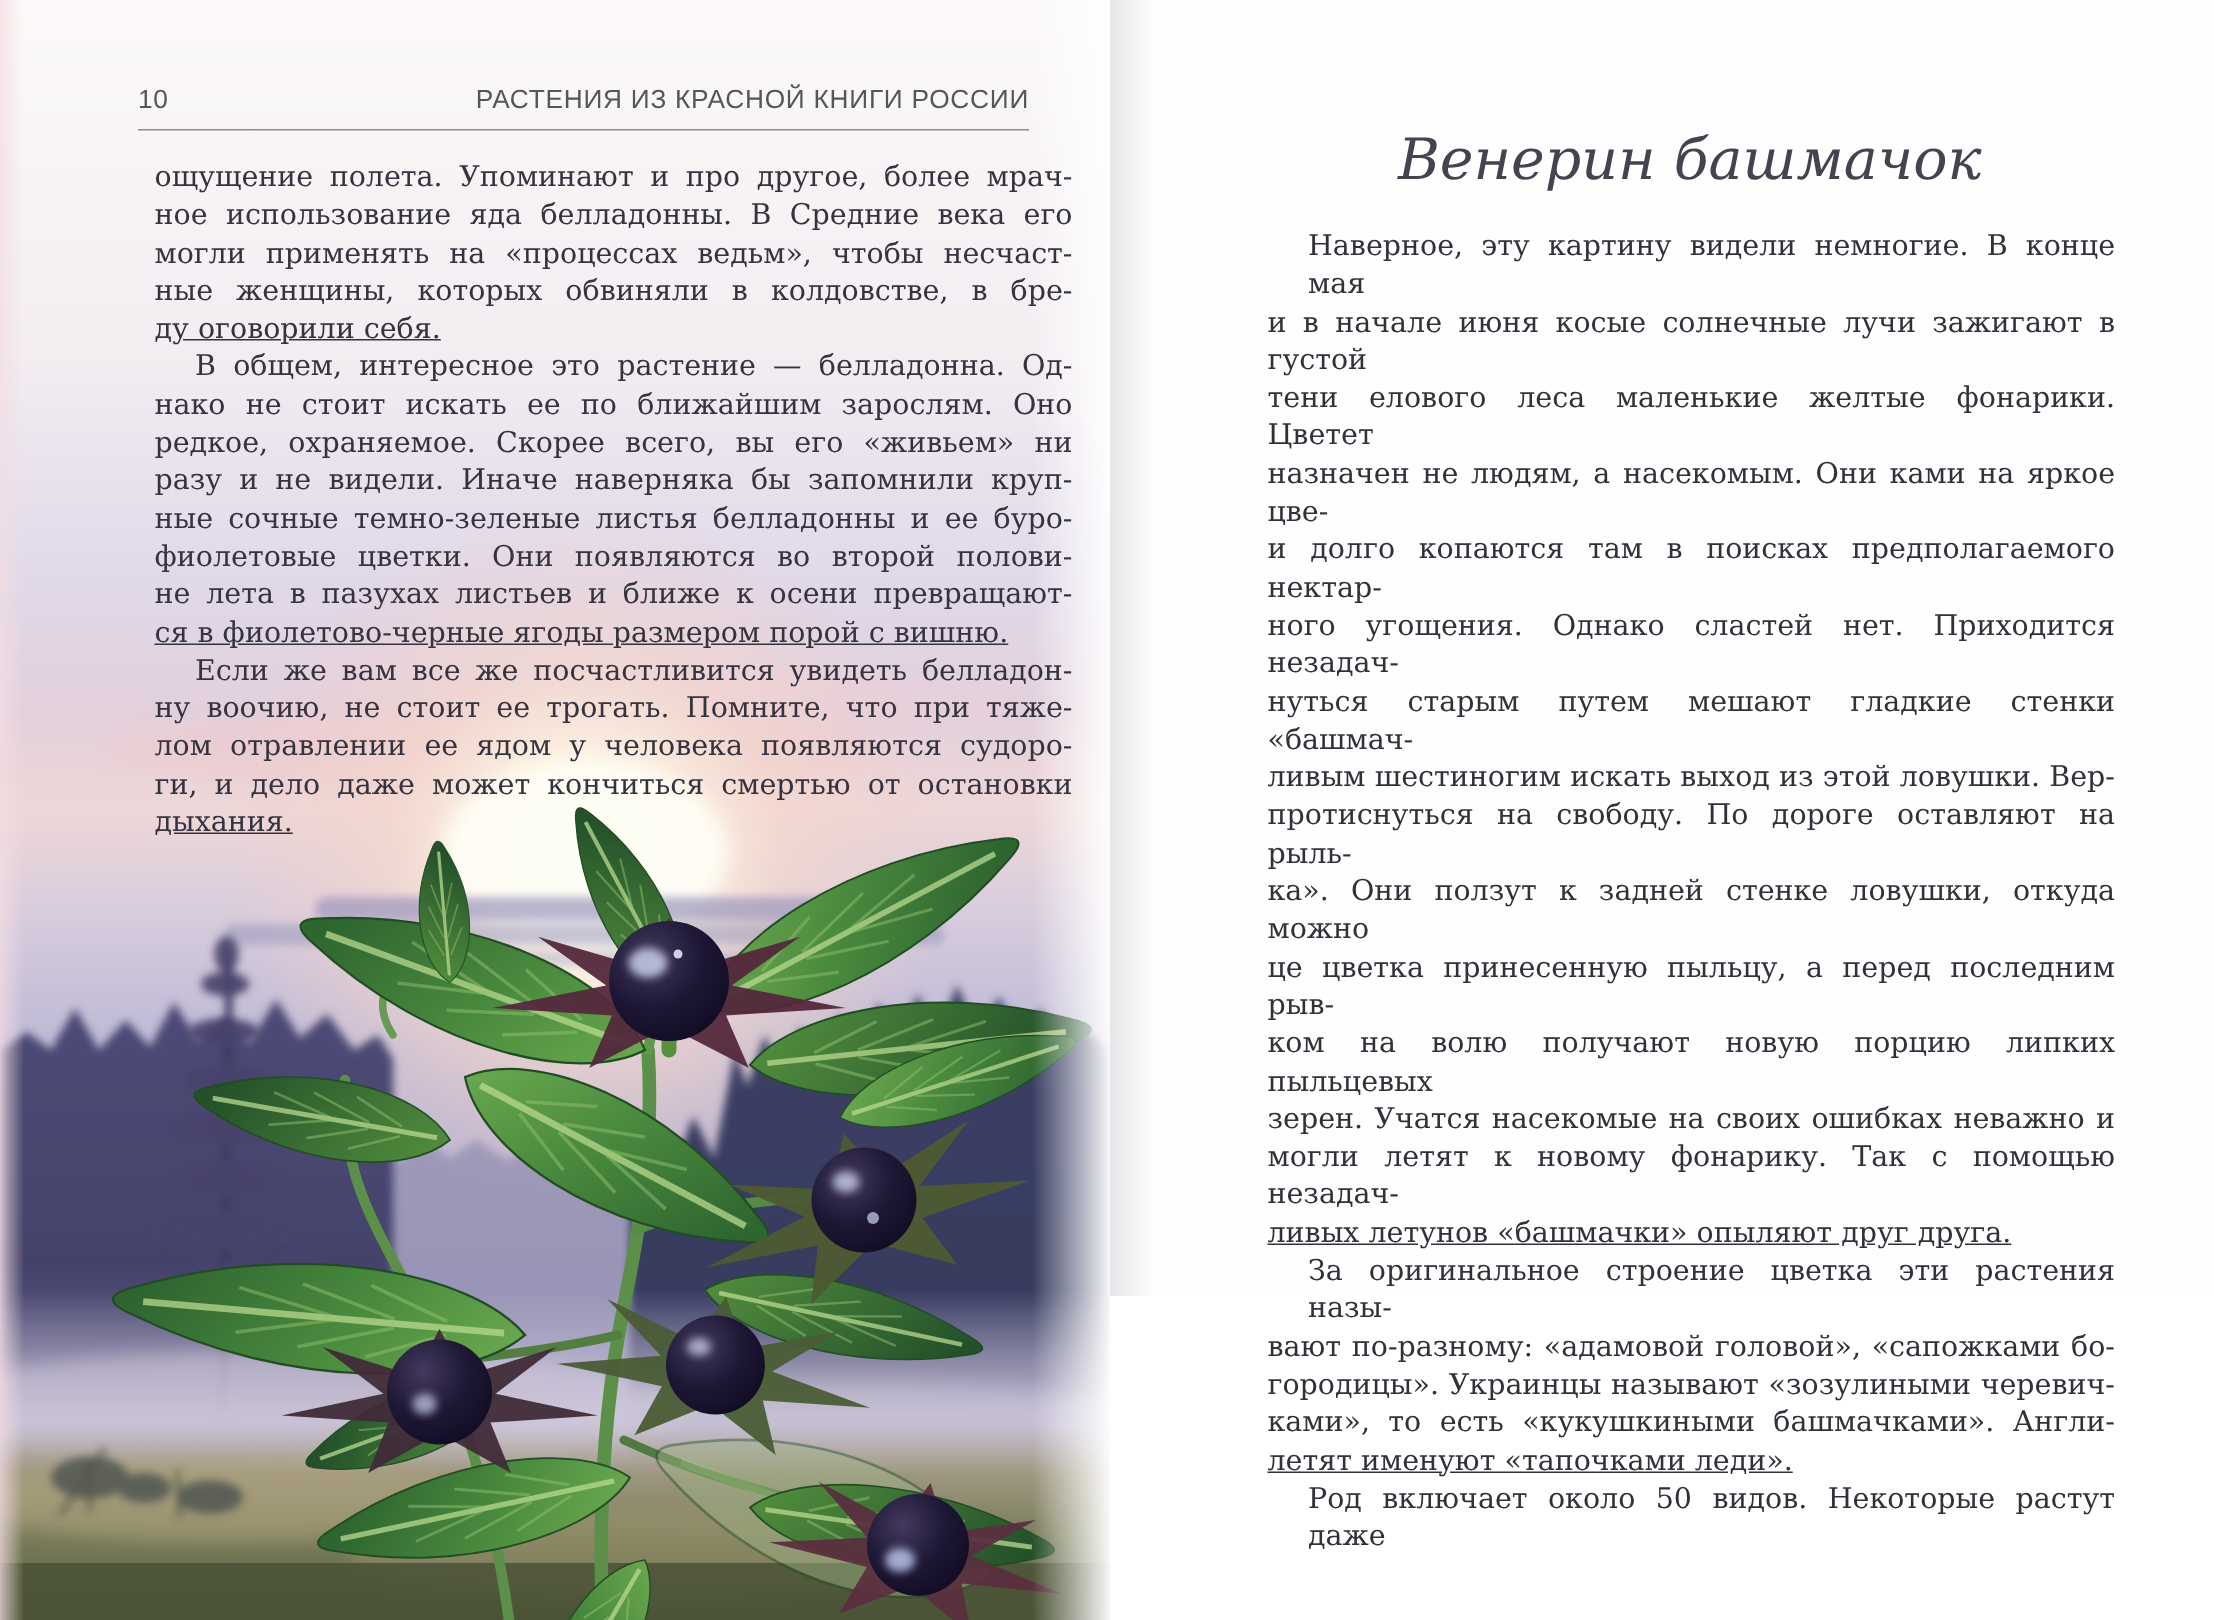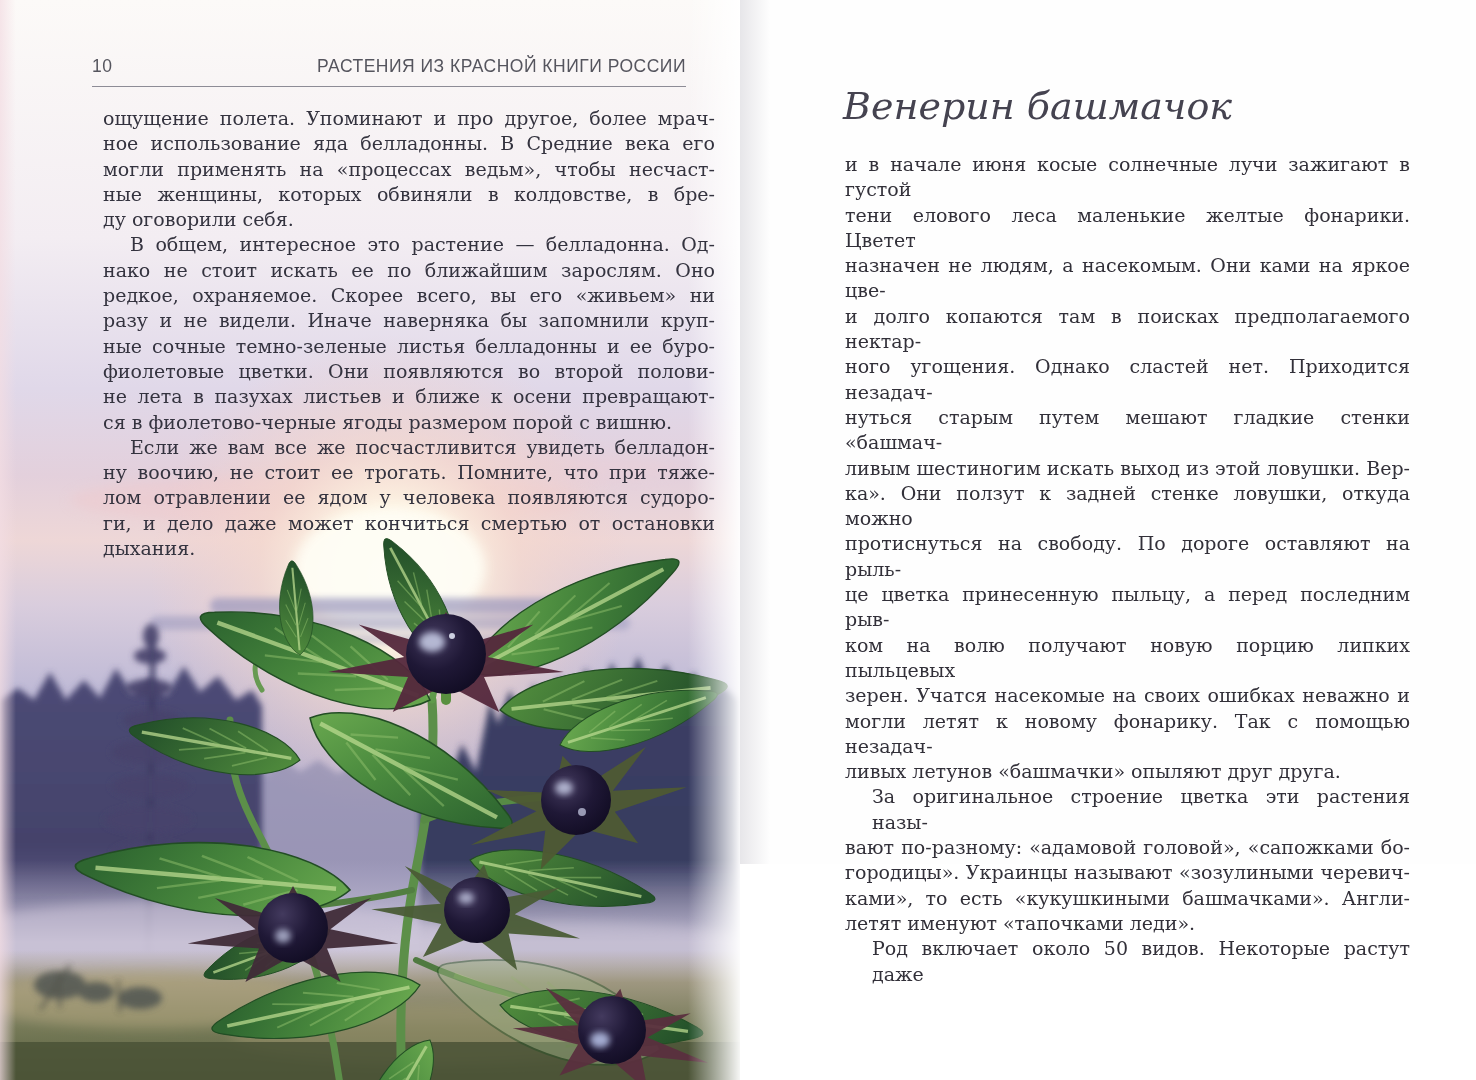--- a/index.html
+++ b/index.html
@@ -13,28 +13,28 @@
   .scene{position:absolute;left:0;top:0;width:740px;height:1080px;}
 
   .lp-head{position:absolute;left:92px;top:56px;width:594px;display:flex;
         justify-content:space-between;align-items:flex-end;
         font-family:"Liberation Sans","DejaVu Sans",sans-serif;
         font-size:17.5px;color:#55555e;letter-spacing:0.5px;}
   .lp-rule{position:absolute;left:92px;top:86px;width:594px;border-bottom:1.7px solid #8d8c96;}
   .lp-body{position:absolute;left:103px;top:106px;width:612px;
         font-size:19px;line-height:25.3px;color:#34333f;}
 
-  .rp-title{position:absolute;left:103px;top:84px;width:567px;margin:0;text-align:left;
+  .rp-title{position:absolute;left:103px;top:84px;width:567px;margin:0;text-align:center;
         font-family:"DejaVu Serif","Liberation Serif",serif;font-style:italic;font-weight:400;
         font-size:38px;color:#454350;letter-spacing:0px;}
   .rp-body{position:absolute;left:105px;top:152px;width:565px;
         font-size:19px;line-height:25.3px;color:#323039;}
 
   .tline{text-align:justify;text-align-last:justify;}
-  .tline.tlast{text-align-last:auto;}
+  .tline.tlast{text-align-last:auto;text-decoration:underline;}
   .tline.tfirst{padding-left:27px;}
   .para{margin:0;}
 </style>
 </head>
 <body>
 
 <div class="book">
 
   <section class="page page-left">
 
@@ -261,29 +261,30 @@
           <div class="tline">ги, и дело даже может кончиться смертью от остановки</div>
           <div class="tline tlast">дыхания.</div>
         </div>
       </div>
   </section>
 
   <section class="page page-right">
     <h1 class="rp-title">Венерин башмачок</h1>
     <div class="rp-body">
         <div class="para">
+          <div class="tline tfirst">Наверное, эту картину видели немногие. В конце мая</div>
           <div class="tline">и в начале июня косые солнечные лучи зажигают в густой</div>
           <div class="tline">тени елового леса маленькие желтые фонарики. Цветет</div>
           <div class="tline">назначен не людям, а насекомым. Они ками на яркое цве-</div>
           <div class="tline">и долго копаются там в поисках предполагаемого нектар-</div>
           <div class="tline">ного угощения. Однако сластей нет. Приходится незадач-</div>
           <div class="tline">нуться старым путем мешают гладкие стенки «башмач-</div>
           <div class="tline">ливым шестиногим искать выход из этой ловушки. Вер-</div>
+          <div class="tline">протиснуться на свободу. По дороге оставляют на рыль-</div>
           <div class="tline">ка». Они ползут к задней стенке ловушки, откуда можно</div>
-          <div class="tline">протиснуться на свободу. По дороге оставляют на рыль-</div>
           <div class="tline">це цветка принесенную пыльцу, а перед последним рыв-</div>
           <div class="tline">ком на волю получают новую порцию липких пыльцевых</div>
           <div class="tline">зерен. Учатся насекомые на своих ошибках неважно и</div>
           <div class="tline">могли летят к новому фонарику. Так с помощью незадач-</div>
           <div class="tline tlast">ливых летунов «башмачки» опыляют друг друга.</div>
         </div>
         <div class="para">
           <div class="tline tfirst">За оригинальное строение цветка эти растения назы-</div>
           <div class="tline">вают по-разному: «адамовой головой», «сапожками бо-</div>
           <div class="tline">городицы». Украинцы называют «зозулиными черевич-</div>

